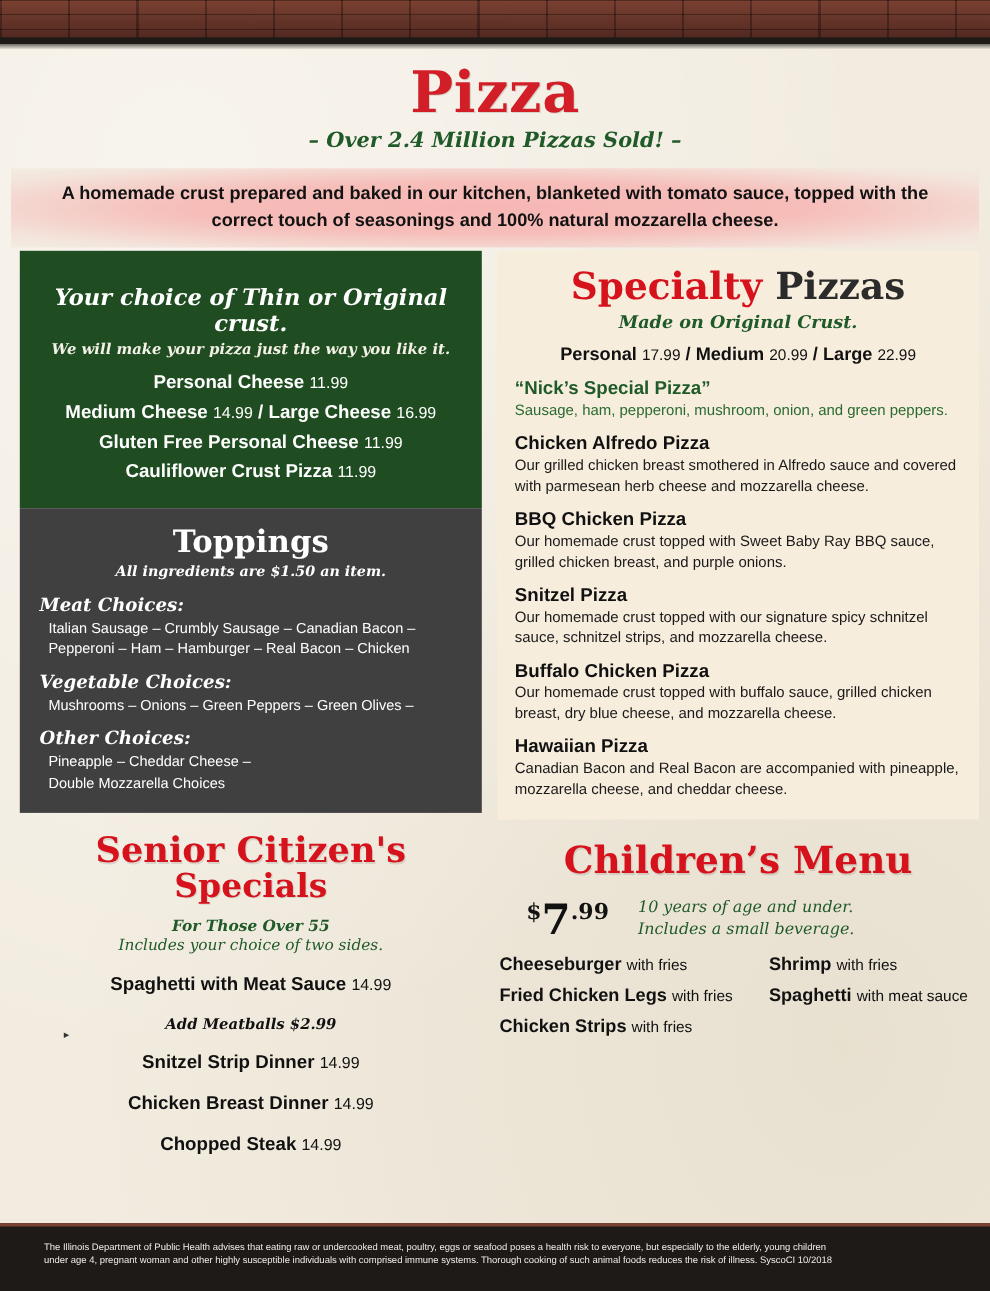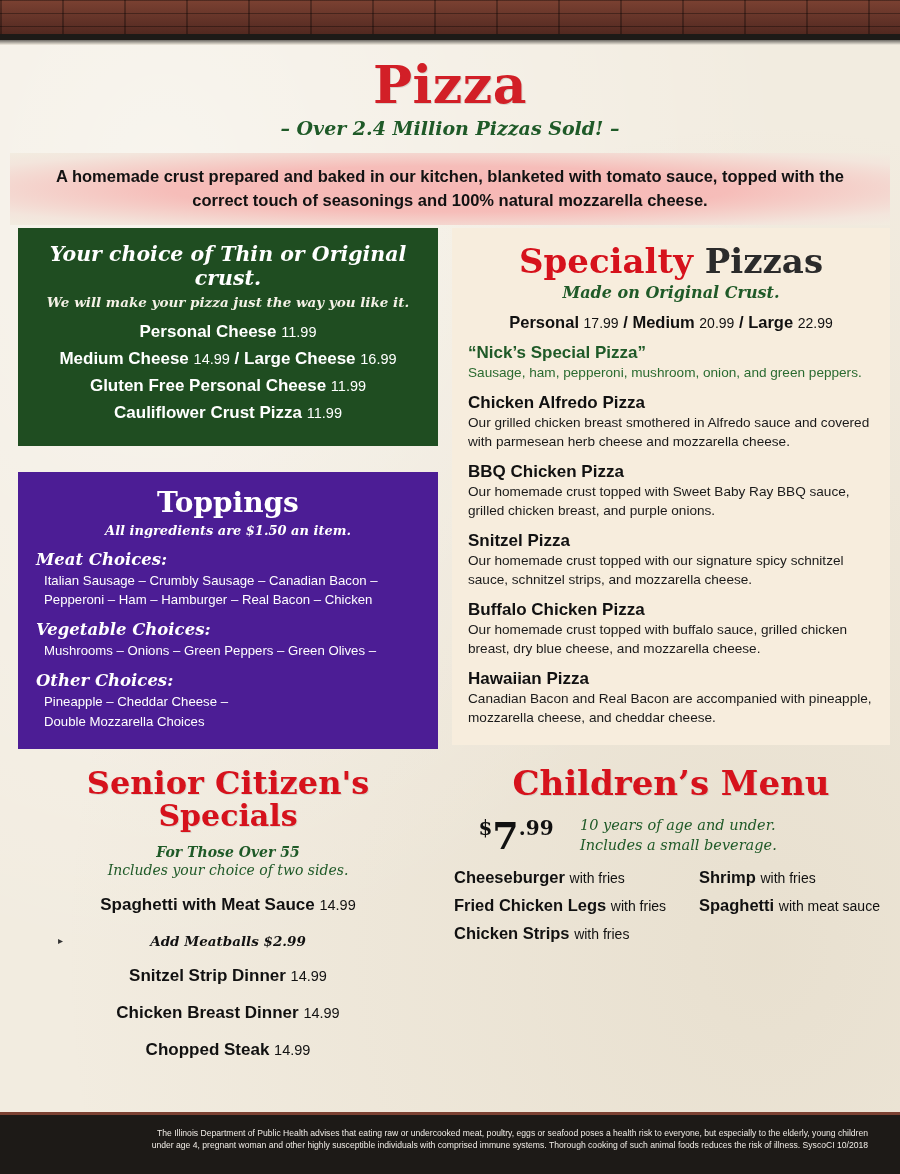--- a/index.html
+++ b/index.html
@@ -39,21 +39,21 @@
     position: absolute; left: 0; bottom: 0; width: 900px; height: 62px;
     background: #1d1a17;
     color: #fff;
   }
   .bottom-band .rule {
     position: absolute; left: 0; top: 0; width: 100%; height: 3px;
     background: #7b4132;
   }
   .disclaimer {
     position: absolute; left: 40px; right: 32px; top: 16px;
-    font-size: 8.6px; line-height: 1.35; text-align: right; color: #f0ece6;
+    font-size: 8.6px; line-height: 1.35; text-align: left; color: #f0ece6;
   }
 
   
   .header {
     position: absolute; left: 10px; top: 48px; width: 880px;
   }
   .title-pizza {
     text-align: center;
     font-family: "DejaVu Serif", serif;
     font-weight: bold;
@@ -81,41 +81,41 @@
   }
 
   
   .col-left { position: absolute; left: 18px; top: 228px; width: 420px; }
   .col-right { position: absolute; left: 452px; top: 228px; width: 438px; }
 
   
   .green-box {
     background: #1f4d21;
     color: #fff;
-    padding: 12px 10px 16px 10px;
+    padding: 28px 10px 16px 10px;
     text-align: center;
   }
   .green-box .gb-title {
     font-family: "DejaVu Serif", serif;
     font-style: italic; font-weight: bold;
     font-size: 20.5px; color: #fff; margin: 2px 0 4px 0;
   }
   .green-box .gb-sub {
     font-family: "DejaVu Serif", serif;
     font-style: italic; font-weight: bold;
     font-size: 13.5px; color: #f4f1e6; margin-bottom: 12px;
   }
   .price-line { font-size: 17px; font-weight: bold; margin: 7px 0; }
   .price-line .amt { font-weight: normal; font-size: 14.5px; }
   .price-line .sep { font-weight: bold; }
 
   
   .red-box {
-    margin-top: 26px;
-    background: #4c1d95;
+    margin-top: 0;
+    background: #404040;
     color: #fff;
     padding: 12px 18px 18px 18px;
   }
   .red-box .rb-title {
     text-align: center;
     font-family: "DejaVu Serif", serif;
     font-weight: bold; font-size: 28px; margin: 2px 0 4px 0; color: #fff;
   }
   .red-box .rb-sub {
     text-align: center;

